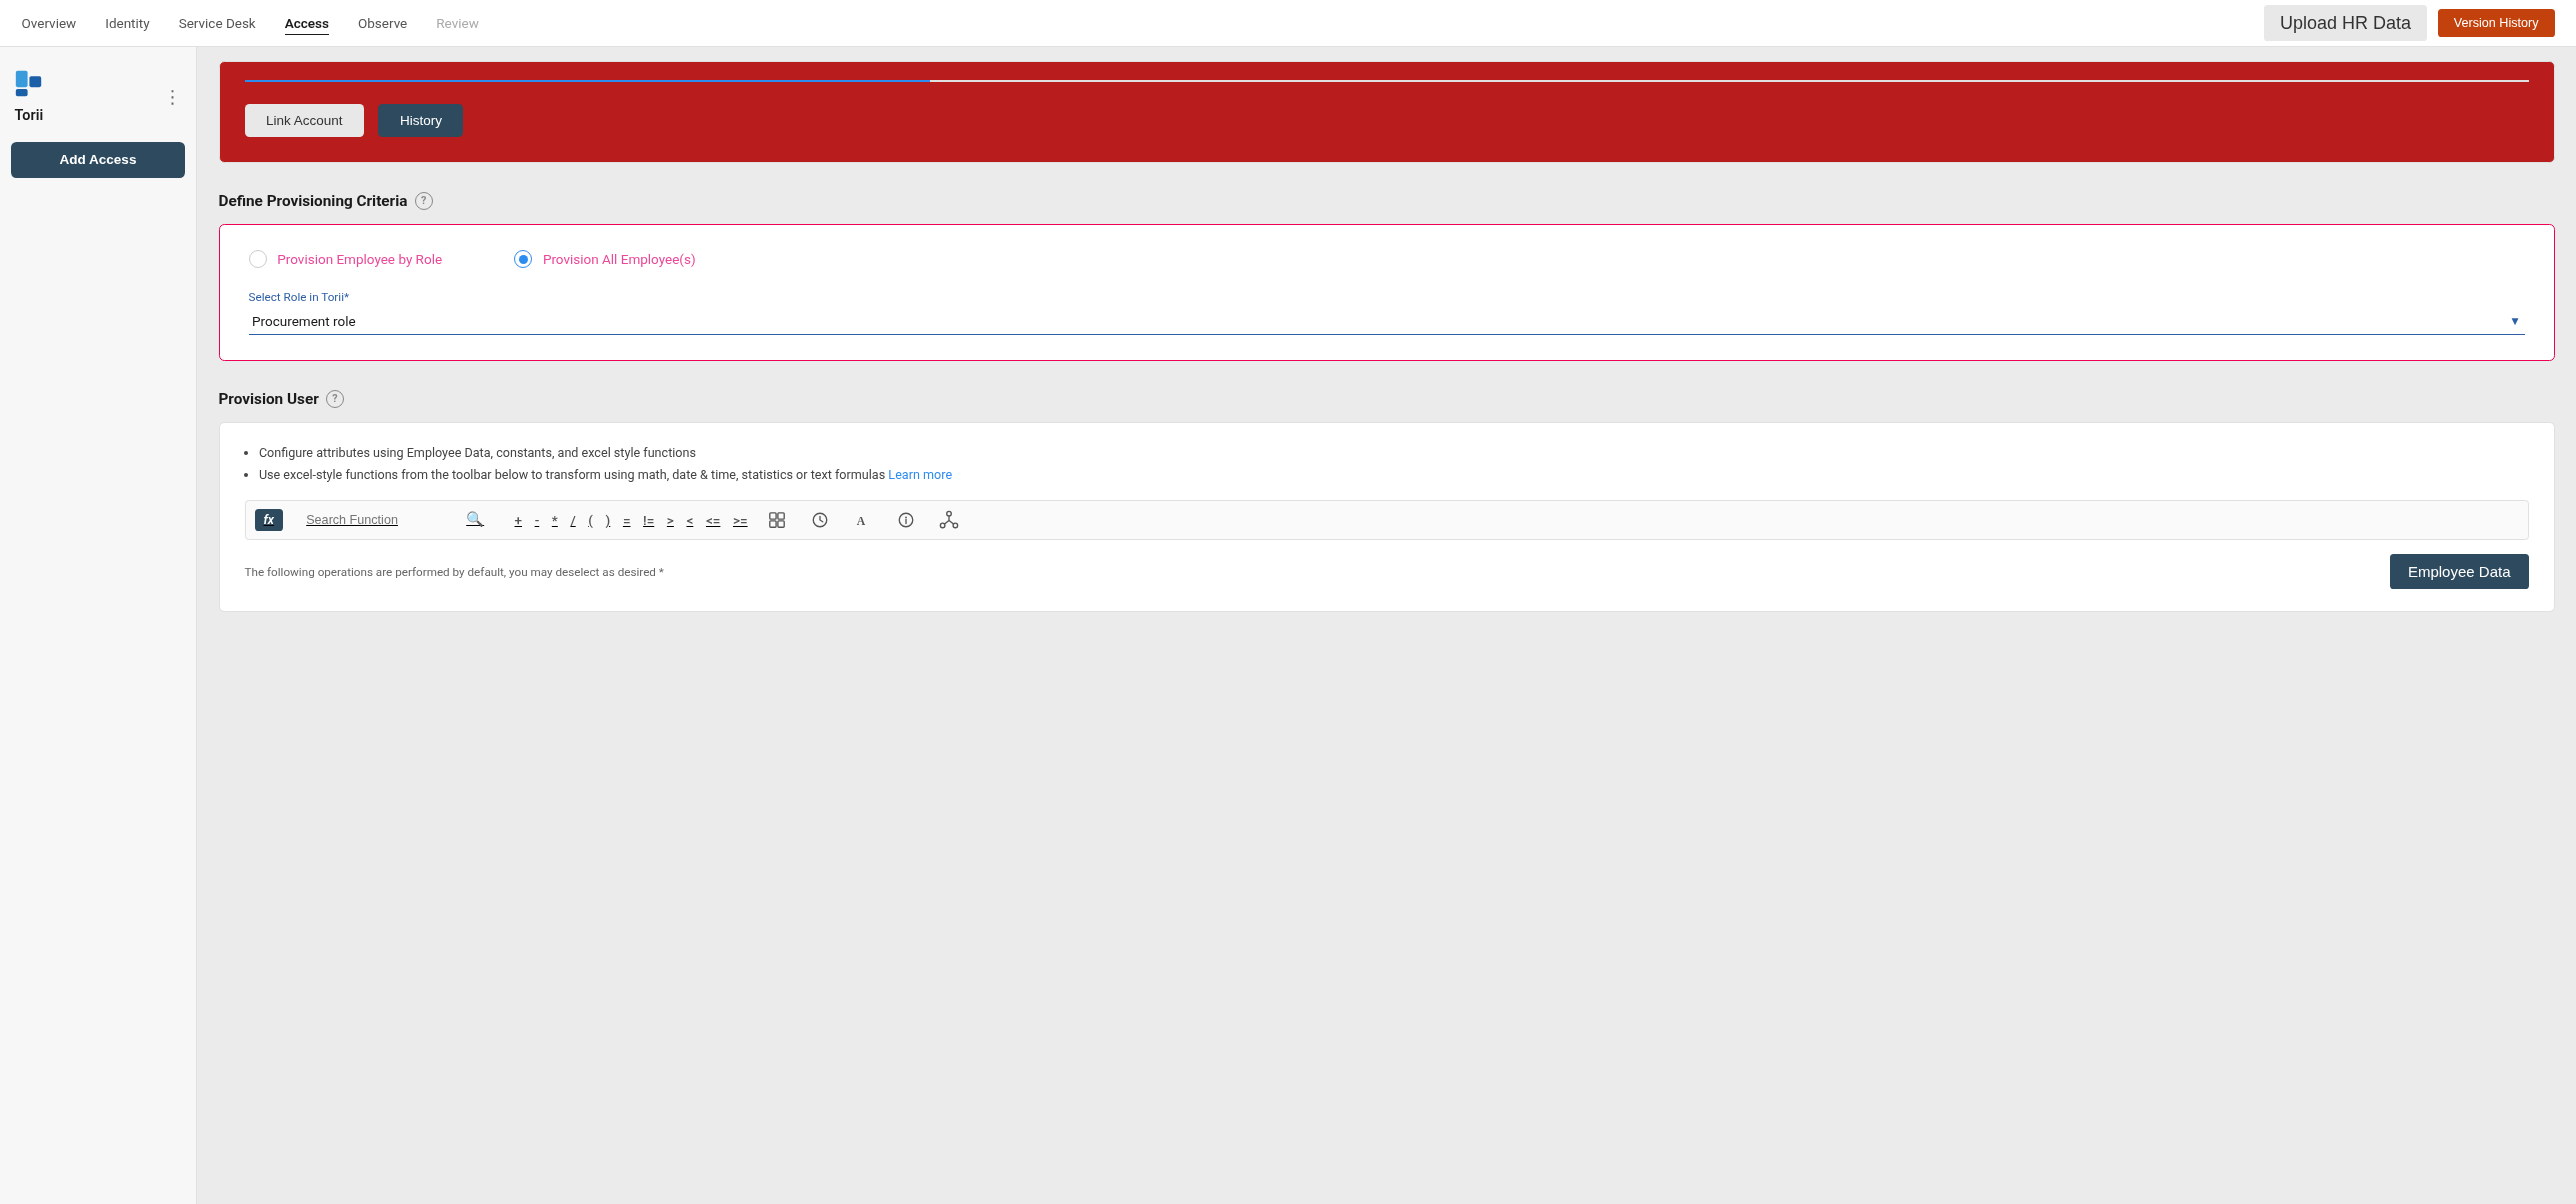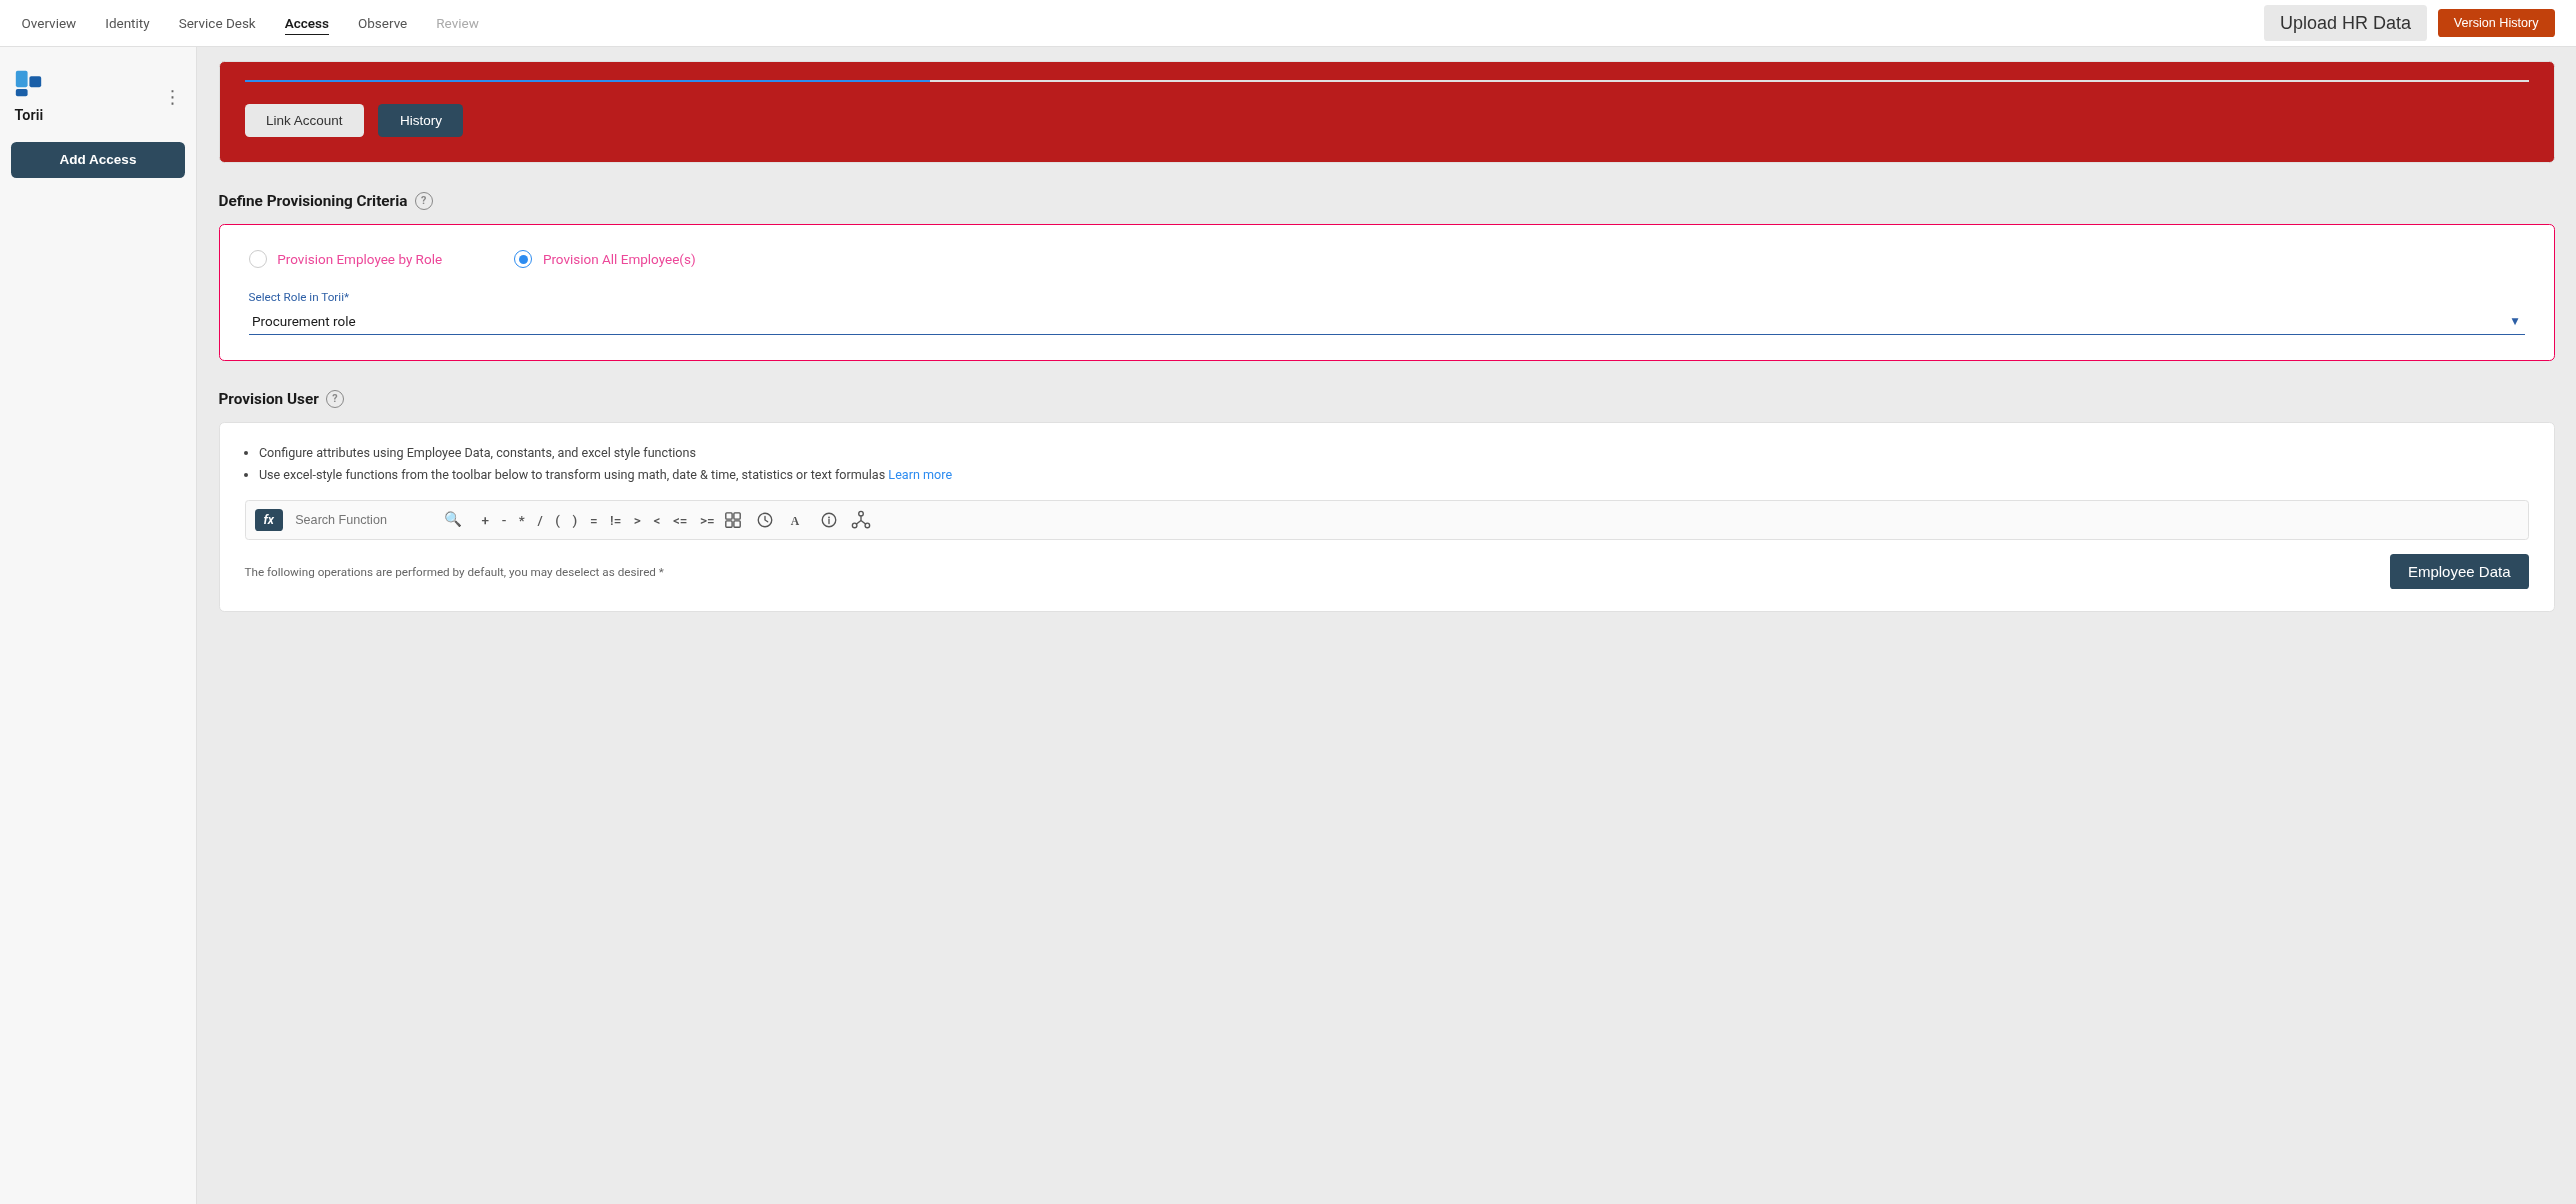--- a/index.html
+++ b/index.html
@@ -284,25 +284,26 @@
     .learn-more {
       color: #2d8cf0;
       cursor: pointer;
       text-decoration: none;
     }
 
     
     .formula-toolbar {
       display: flex;
       align-items: center;
-      gap: 5px;
+      gap: 16px;
       border: 0.9px solid #e0e0e0;
       border-radius: 3.6px;
       padding: 5.4px 9px;
       background: #fafafa;
+      text-decoration: underline;
     }
     .fx-badge {
       background: #2d4a5e;
       color: #fff;
       padding: 3.6px 9px;
       border-radius: 3.6px;
       font-size: 12.6px;
       font-style: italic;
       font-weight: 600;
       margin-right: 7.2px;

